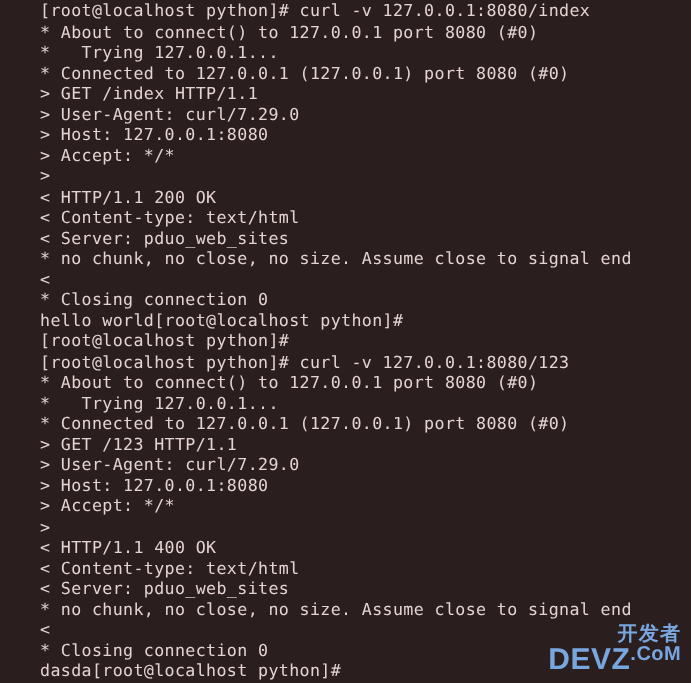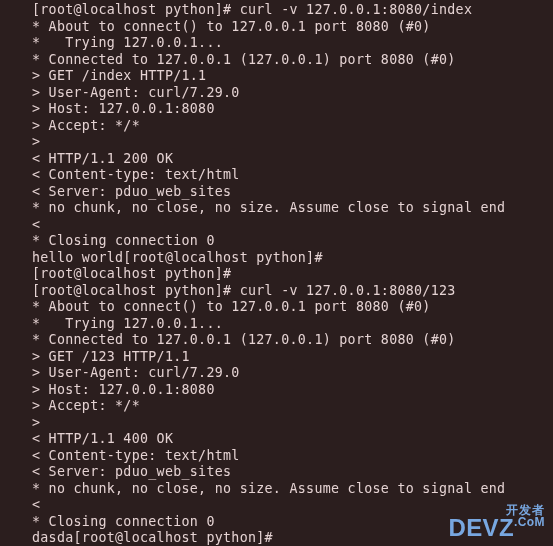--- a/index.html
+++ b/index.html
@@ -32,31 +32,31 @@
       position: absolute;
       right: 8px;
       bottom: 6px;
       font-family: Arial, sans-serif;
       color: #78a7e0;
       text-align: right;
       line-height: 1;
       pointer-events: none;
     }
     .watermark .top {
-      font-size: 12px;
+      font-size: 16px;
       font-weight: bold;
       letter-spacing: 1px;
     }
     .watermark .bot {
       font-size: 24px;
       font-weight: bold;
       letter-spacing: 0.4px;
     }
     .watermark .bot .dot {
-      font-size: 12px;
+      font-size: 16px;
       vertical-align: top;
     }
   </style>
 </head>
 <body>
 
 <div class="terminal" id="terminal-container"><span class="line">[root@localhost python]# curl -v 127.0.0.1:8080/index</span><span class="line">* About to connect() to 127.0.0.1 port 8080 (#0)</span><span class="line">*   Trying 127.0.0.1...</span><span class="line">* Connected to 127.0.0.1 (127.0.0.1) port 8080 (#0)</span><span class="line">&gt; GET /index HTTP/1.1</span><span class="line">&gt; User-Agent: curl/7.29.0</span><span class="line">&gt; Host: 127.0.0.1:8080</span><span class="line">&gt; Accept: */*</span><span class="line">&gt;</span><span class="line">&lt; HTTP/1.1 200 OK</span><span class="line">&lt; Content-type: text/html</span><span class="line">&lt; Server: pduo_web_sites</span><span class="line">* no chunk, no close, no size. Assume close to signal end</span><span class="line">&lt;</span><span class="line">* Closing connection 0</span><span class="line">hello world[root@localhost python]#</span><span class="line">[root@localhost python]#</span><span class="line">[root@localhost python]# curl -v 127.0.0.1:8080/123</span><span class="line">* About to connect() to 127.0.0.1 port 8080 (#0)</span><span class="line">*   Trying 127.0.0.1...</span><span class="line">* Connected to 127.0.0.1 (127.0.0.1) port 8080 (#0)</span><span class="line">&gt; GET /123 HTTP/1.1</span><span class="line">&gt; User-Agent: curl/7.29.0</span><span class="line">&gt; Host: 127.0.0.1:8080</span><span class="line">&gt; Accept: */*</span><span class="line">&gt;</span><span class="line">&lt; HTTP/1.1 400 OK</span><span class="line">&lt; Content-type: text/html</span><span class="line">&lt; Server: pduo_web_sites</span><span class="line">* no chunk, no close, no size. Assume close to signal end</span><span class="line">&lt;</span><span class="line">* Closing connection 0</span><span class="line">dasda[root@localhost python]#</span></div>
 
 <div class="watermark">
   <div class="top">开发者</div>

